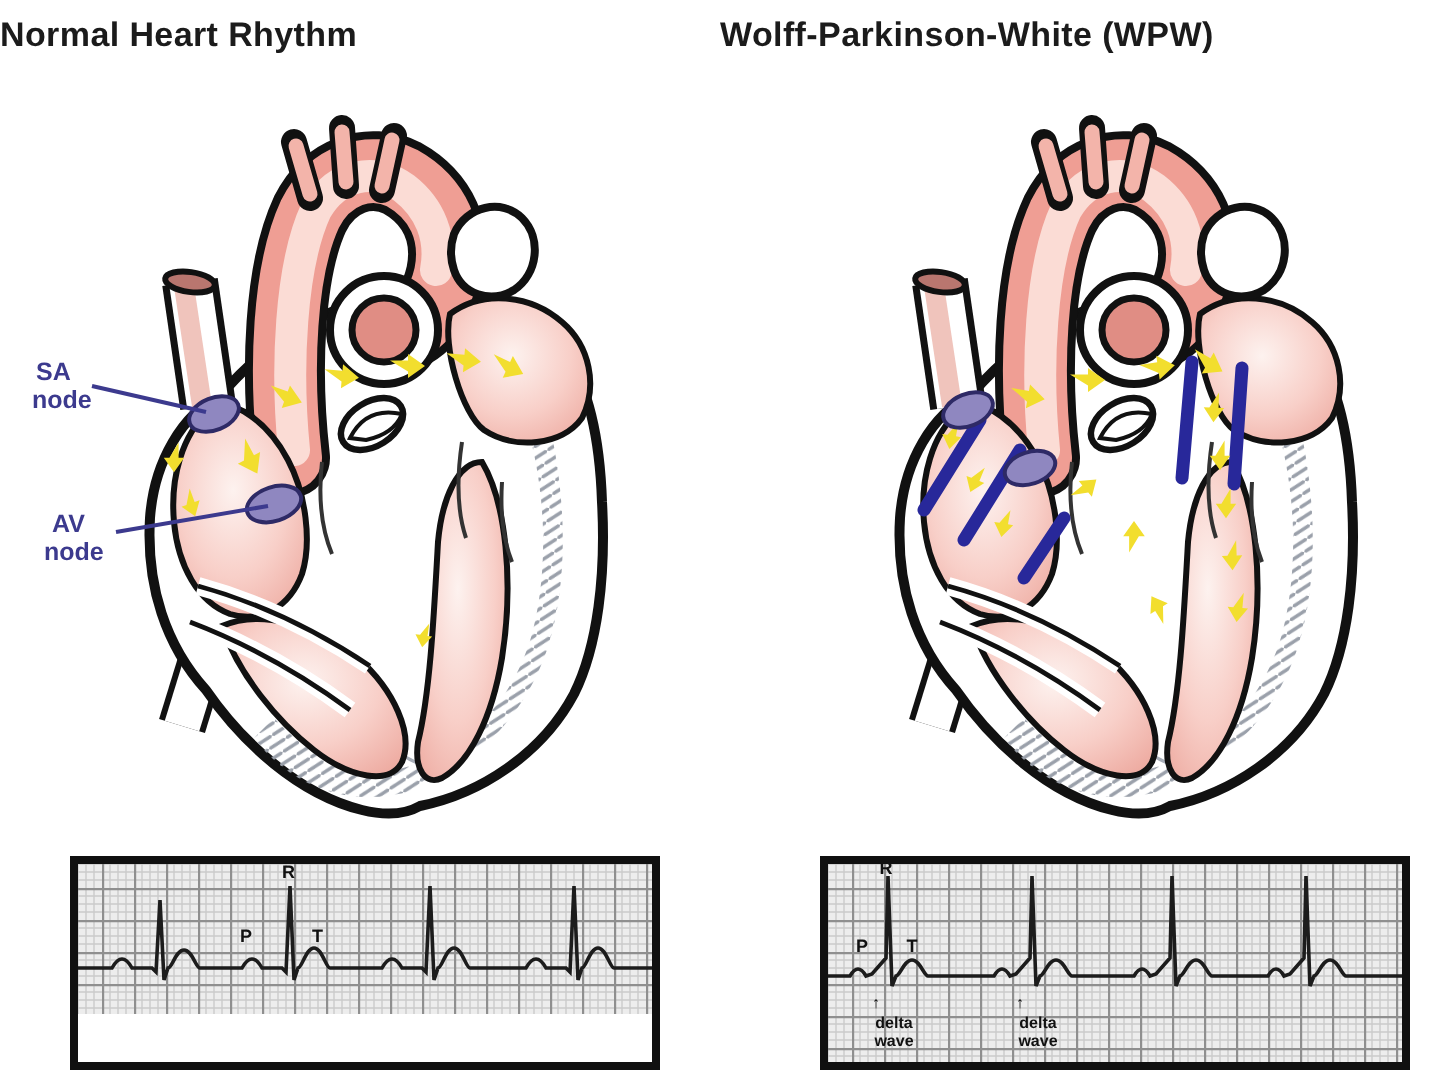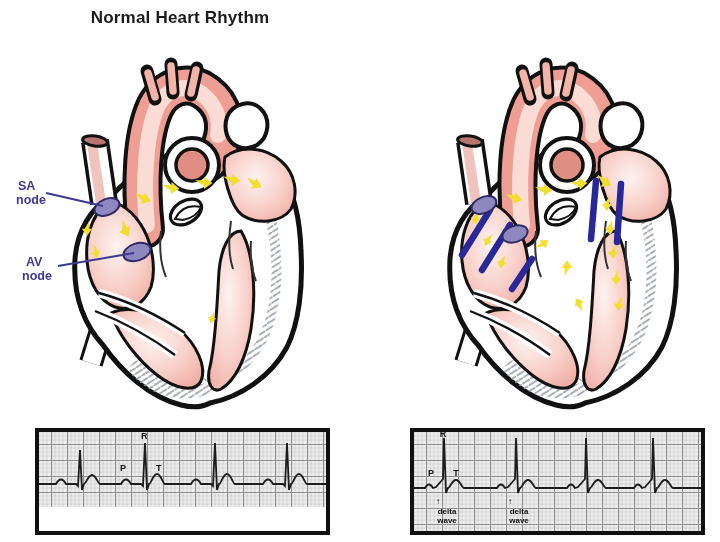--- a/index.html
+++ b/index.html
@@ -1,20 +1,20 @@
 <!DOCTYPE html>
 <html><head>
 <meta charset="utf-8">
 <style>
   html,body{margin:0;padding:0;background:#fff;}
   #stage{position:relative;width:720px;height:542px;background:#ffffff;overflow:hidden;
          font-family:"Liberation Sans",sans-serif;}
   .panel{position:absolute;top:0;width:360px;height:542px;}
   #panel-left{left:0;} #panel-right{left:360px;}
-  .panel-title{position:absolute;top:8px;left:0;width:360px;text-align:center;
+  .panel-title{position:absolute;top:8px;left:0;width:360px;
                font-size:17px;font-weight:700;color:#1b1b1b;letter-spacing:.2px;}
   .heart-svg{position:absolute;left:0;top:0;}
   .ecg-svg{position:absolute;top:428px;}
   #ecg-left{left:35px;} #ecg-right{left:50px;}
   svg text{font-family:"Liberation Sans",sans-serif;}
   .anat-label{font-size:12.5px;font-weight:700;fill:#3c3a8e;}
   .ecg-label{font-size:9px;font-weight:700;fill:#111;}
   .delta-label{font-size:8px;font-weight:700;fill:#111;}
 </style>
 </head>
@@ -138,20 +138,21 @@
                L156,56 Q161,47 166,56 L176,56 L178,58 L180,15 L182,62 L184,56 C186,56 188,46 192,46 C196,46 198,56 200,56
                L228,56 Q233,47 238,56 L248,56 L250,58 L252,15 L254,62 L256,56 C258,56 260,46 264,46 C268,46 270,56 272,56 L291,56" fill="none" stroke="#1c1c1c" stroke-width="1.8"></path>
       <text class="ecg-label" x="85" y="43">P</text>
       <text class="ecg-label" x="106" y="11">R</text>
       <text class="ecg-label" x="121" y="43">T</text>
       <rect x="2" y="2" width="291" height="103" fill="none" stroke="#101010" stroke-width="4"></rect>
     </svg>
   </div>
 
   <div class="panel" id="panel-right">
+    <div class="panel-title">Wolff-Parkinson-White (WPW)</div>
 
     <svg class="heart-svg" width="360" height="426" viewBox="0 0 360 426">
       <g transform="translate(60,55)">
         <use href="#heart-base"></use>
 
         <g stroke="#28289a" stroke-width="6.5" stroke-linecap="round">
           <path d="M70,155 L42,200"></path>
           <path d="M90,170 L62,215"></path>
           <path d="M112,204 L92,234"></path>
           <path d="M176,126 L171,184"></path>

